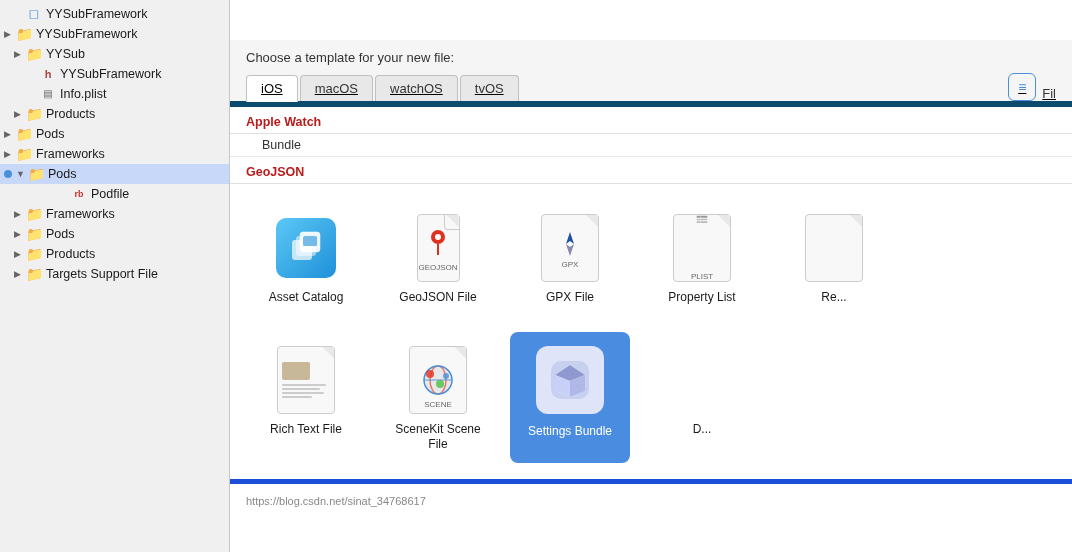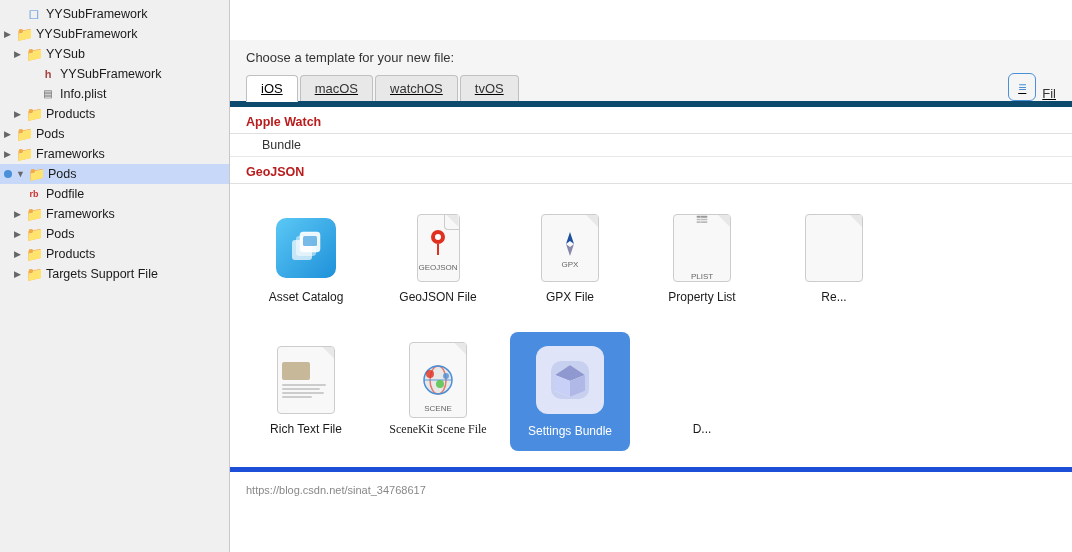--- a/index.html
+++ b/index.html
@@ -54,21 +54,21 @@
       line-height: 16px;
       text-align: center;
     }
 
     
     .icon-folder { color: #f5a623; font-size: 14px; }
     
     .icon-folder-blue { color: #4a90d9; font-size: 14px; }
     
     .icon-file-h { color: #a44; font-size: 11px; font-weight: bold; }
-    .icon-file-rb { color: #c33; font-size: 9px; font-weight: bold; }
+    .icon-file-rb { color: #c33; font-size: 9px; font-weight: bold; margin-left: 45px; }
 
     .tree-label {
       font-size: 12.5px;
       color: #1a1a1a;
     }
 
     
     #main {
       flex: 1;
       display: flex;
@@ -288,21 +288,21 @@
       background: linear-gradient(135deg, #5bc8f5, #1e90d9);
       border-radius: 10px;
       display: flex;
       align-items: center;
       justify-content: center;
     }
 
     
     .icon-scenekit-scene {
       width: 58px;
-      height: 76px;
+      height: 68px;
       background: #f8f8f8;
       border: 1px solid #ccc;
       border-radius: 4px;
       display: flex;
       align-items: center;
       justify-content: center;
       flex-direction: column;
       position: relative;
     }
 
@@ -572,21 +572,21 @@
               <line x1="4" y1="18" x2="32" y2="18" stroke="#4a90d9" stroke-width="1.5" opacity="0.6"></line>
               <circle cx="18" cy="18" r="14" fill="none" stroke="#4a90d9" stroke-width="1.5"></circle>
 
               <circle cx="10" cy="12" r="4" fill="#e03020" opacity="0.8"></circle>
               <circle cx="20" cy="22" r="4" fill="#4ac040" opacity="0.8"></circle>
               <circle cx="26" cy="14" r="3" fill="#4a90d9" opacity="0.8"></circle>
             </svg>
             <span style="font-size:8px;color:#666;position:absolute;bottom:4px;">SCENE</span>
           </div>
         </div>
-        <span class="template-label" style="text-align:center;max-width:110px;font-family:Liberation Serif, serif;">SceneKit Scene File</span>
+        <span class="template-label" style="text-align:center;max-width:110px;">SceneKit Scene File</span>
       </div>
 
       <div class="template-item selected">
         <div class="template-icon-wrap">
           <div class="icon-settings">
             <svg width="46" height="46" viewBox="0 0 46 46">
 
               <rect x="4" y="4" width="38" height="38" rx="10" fill="#c8d0f0"></rect>
 
               <polygon points="23,8 38,18 38,34 23,40 8,34 8,18" fill="white" fill-opacity="0.8"></polygon>

